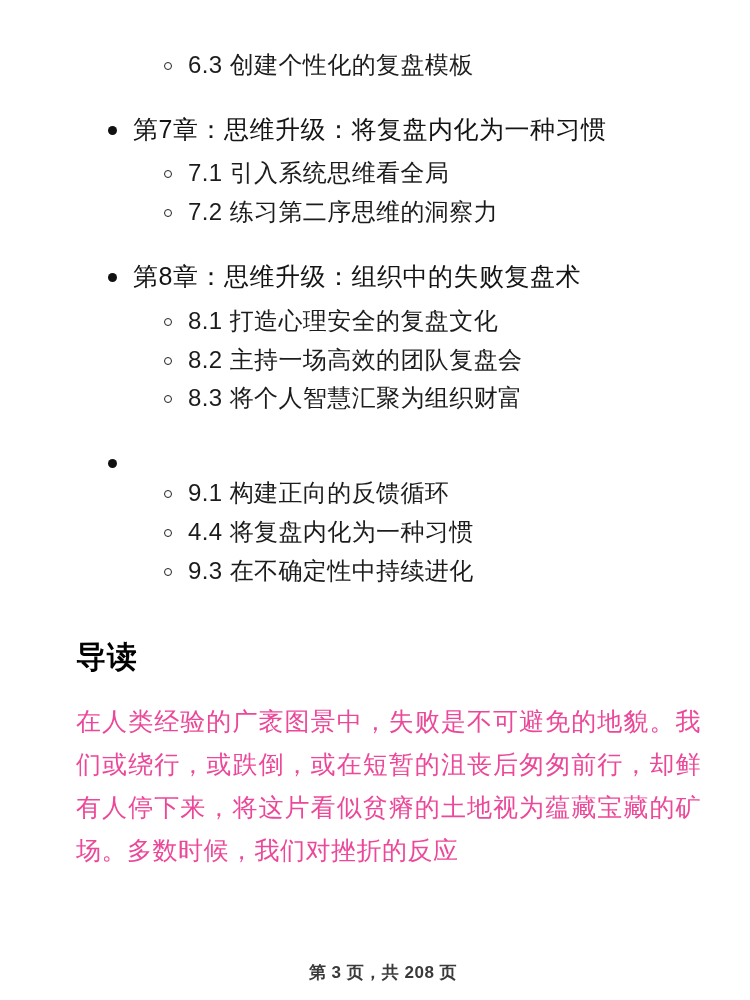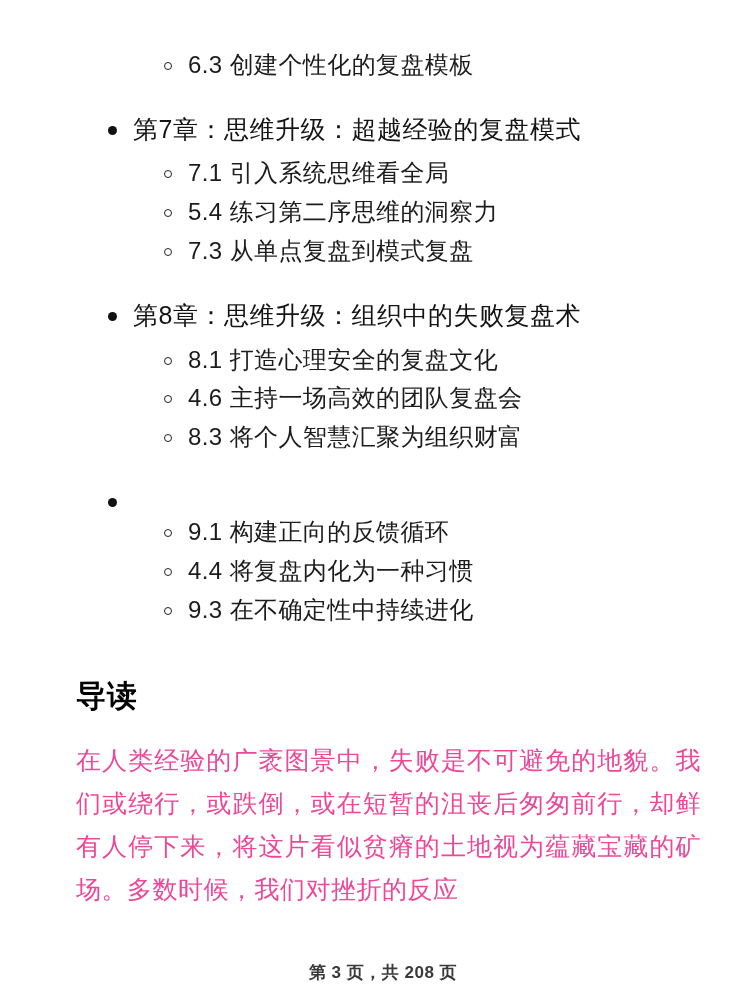--- a/index.html
+++ b/index.html
@@ -127,53 +127,49 @@
           <span>6.3 创建个性化的复盘模板</span>
         </li>
       </ul>
     </li>
 
     <li class="chapter-gap"></li>
 
     <li class="toc-chapter">
       <div class="chapter-line">
         <span class="bullet-filled"></span>
-        <span>第7章：思维升级：超越经验的复盘模式</span>
+        <span>第7章：思维升级：将复盘内化为一种习惯</span>
       </div>
       <ul class="sub-list">
         <li class="sub-line">
           <span class="bullet-hollow"></span>
           <span>7.1 引入系统思维看全局</span>
         </li>
         <li class="sub-line">
           <span class="bullet-hollow"></span>
-          <span>5.4 练习第二序思维的洞察力</span>
-        </li>
-        <li class="sub-line">
-          <span class="bullet-hollow"></span>
-          <span>7.3 从单点复盘到模式复盘</span>
+          <span>7.2 练习第二序思维的洞察力</span>
         </li>
       </ul>
     </li>
 
     <li class="chapter-gap"></li>
 
     <li class="toc-chapter">
       <div class="chapter-line">
         <span class="bullet-filled"></span>
         <span>第8章：思维升级：组织中的失败复盘术</span>
       </div>
       <ul class="sub-list">
         <li class="sub-line">
           <span class="bullet-hollow"></span>
           <span>8.1 打造心理安全的复盘文化</span>
         </li>
         <li class="sub-line">
           <span class="bullet-hollow"></span>
-          <span>4.6 主持一场高效的团队复盘会</span>
+          <span>8.2 主持一场高效的团队复盘会</span>
         </li>
         <li class="sub-line">
           <span class="bullet-hollow"></span>
           <span>8.3 将个人智慧汇聚为组织财富</span>
         </li>
       </ul>
     </li>
 
     <li class="chapter-gap"></li>
 

